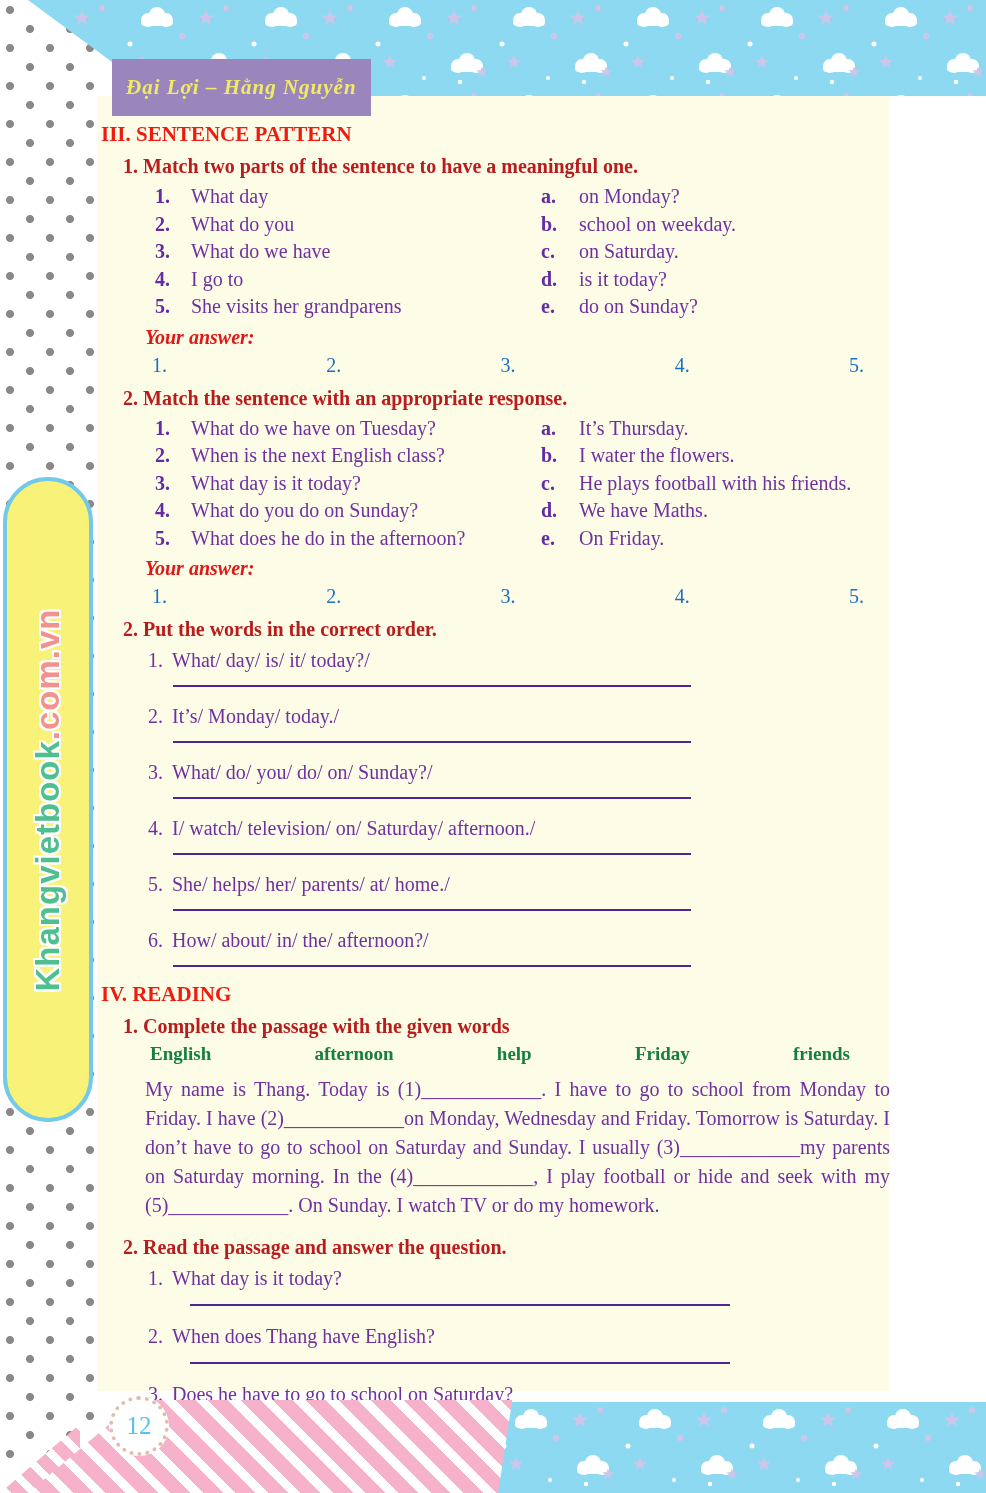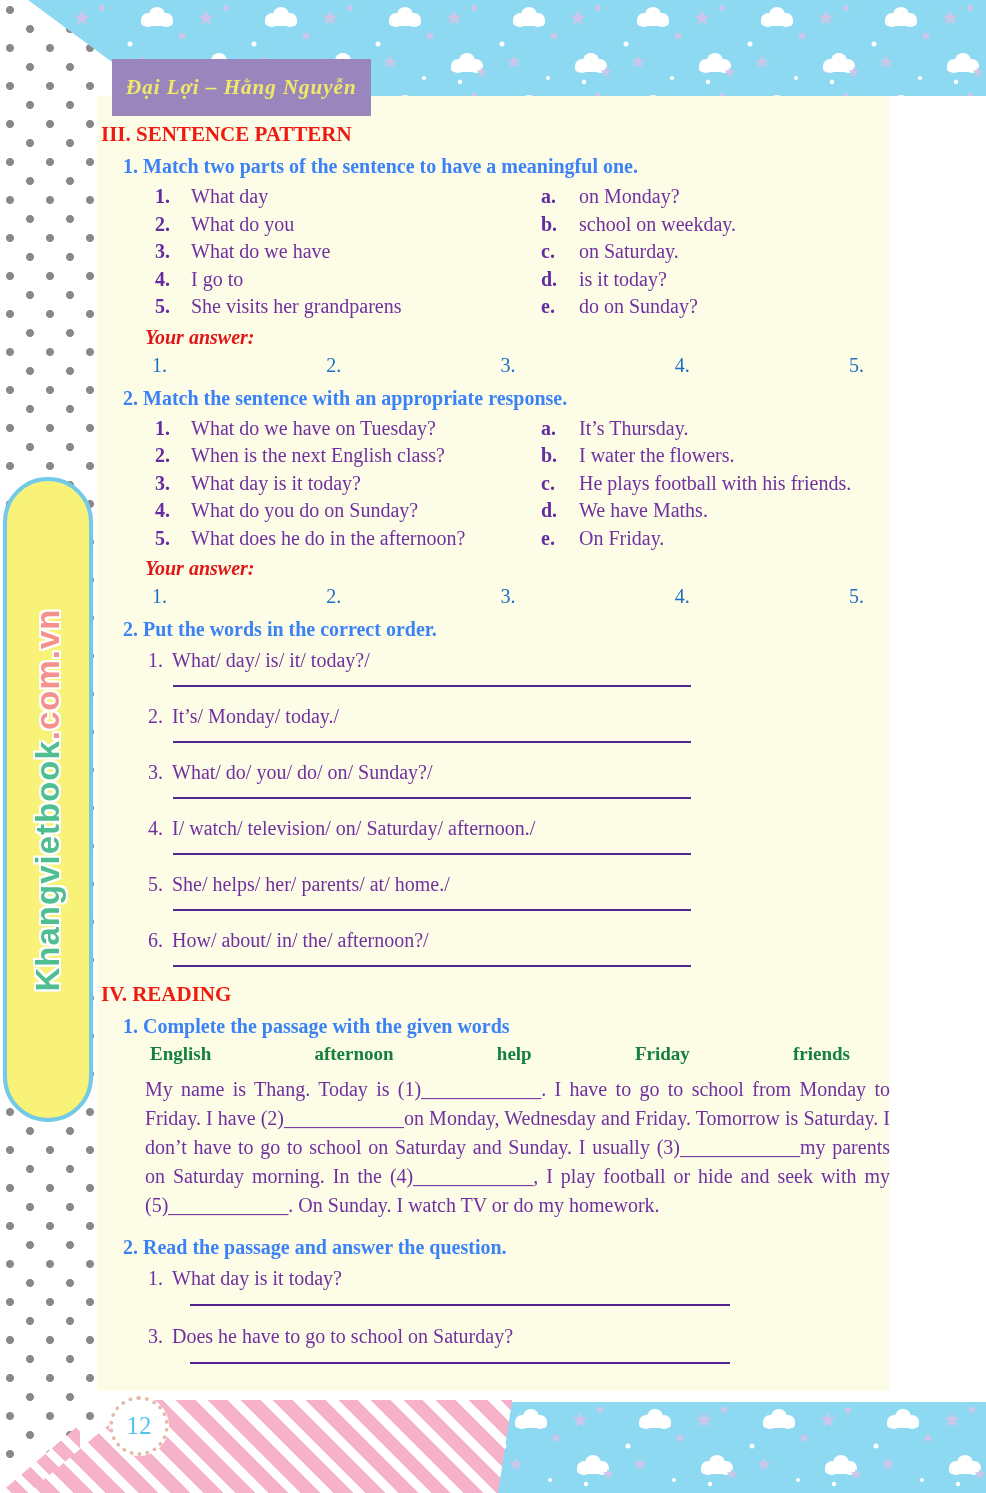--- a/index.html
+++ b/index.html
@@ -27,21 +27,21 @@
     background:#9b85bd; color:#f0ea67;
     font-style:italic; font-weight:bold; font-size:21px; line-height:27px;
     padding:15px 14px; letter-spacing:1px; z-index:5;
   }
   
   .content {
     position:absolute; left:97px; top:96px; width:792px; height:1295px;
     background:#fdfce6; box-sizing:border-box; padding-top:24px;
   }
   .sec-title { color:#ee1b10; font-weight:bold; font-size:21px; margin:2px 0 4px 4px; }
-  .ex-title  { color:#3b82f6; font-weight:bold; font-size:20px; margin:8px 0 5px 26px; }
+  .ex-title  { color:#b91c1c; font-weight:bold; font-size:20px; margin:8px 0 5px 26px; }
   .match-grid {
     display:grid; grid-template-columns:36px 350px 38px auto;
     margin-left:58px; font-size:20px; color:#7030a0; line-height:27.5px;
   }
   .mnum, .mletter { font-weight:bold; color:#642ba2; }
   .your-answer {
     color:#e01717; font-weight:bold; font-style:italic; font-size:20px;
     margin:5px 0 2px 48px;
   }
   .answers {
@@ -245,20 +245,24 @@
     <span>friends</span>
   </div>
   <div class="passage">My name is Thang. Today is (1)____________. I have to go to school from Monday to Friday. I have  (2)____________on Monday, Wednesday and Friday. Tomorrow is Saturday. I don’t have to go to school on Saturday and Sunday. I usually (3)____________my parents on Saturday morning. In the (4)____________, I play football or hide and seek with my (5)____________. On Sunday. I watch TV or do my homework.</div>
 
   <div class="ex-title">2. Read the passage and answer the question.</div>
   <div class="order-item">
     <div class="order-text"><span class="num-cell">1.</span><span>What day is it today?</span></div>
     <div class="read-line"></div>
   </div>
   <div class="order-item">
+    <div class="order-text"><span class="num-cell">2.</span><span>When does Thang have English?</span></div>
+    <div class="read-line"></div>
+  </div>
+  <div class="order-item">
     <div class="order-text"><span class="num-cell">3.</span><span>Does he have to go to school on Saturday?</span></div>
     <div class="read-line"></div>
   </div>
 </div>
 
 <div class="pill">
   <div class="pill-text">
     <span class="pill-green">Khangvietbook</span><span class="pill-pink">.com.vn</span>
   </div>
 </div>

